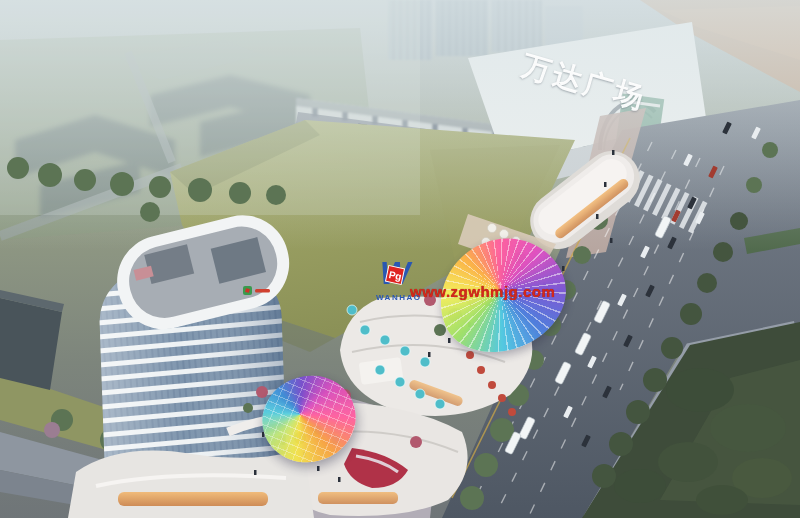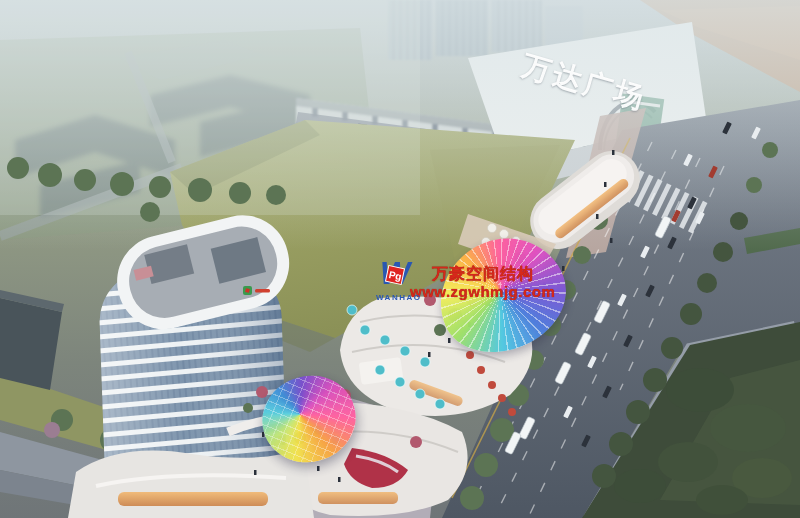--- a/index.html
+++ b/index.html
@@ -401,17 +401,16 @@
 
 <div class="watermark">
   <svg class="wm-logo" viewBox="0 0 58 50">
     <text x="6" y="30" font-size="32" font-weight="bold" font-style="italic" fill="#2a57b2" font-family="Liberation Sans, sans-serif">W</text>
     <g transform="rotate(12 21 21)">
       <rect x="13" y="13" width="16" height="16" fill="#e02420" stroke="#ffffff" stroke-width="1"></rect>
       <text x="15" y="25" font-size="10" font-weight="bold" fill="#ffffff" font-family="Liberation Sans, sans-serif">Pg</text>
     </g>
     <text x="2" y="46" font-size="8" font-weight="bold" fill="#2a57b2" letter-spacing="1.5" font-family="Liberation Sans, sans-serif">WANHAO</text>
   </svg>
-  <span class="wm-line1">万豪空间结构</span>
   <span class="wm-line2">www.zgwhmjg.com</span>
 </div>
 
 </div>
 
 </body></html>

